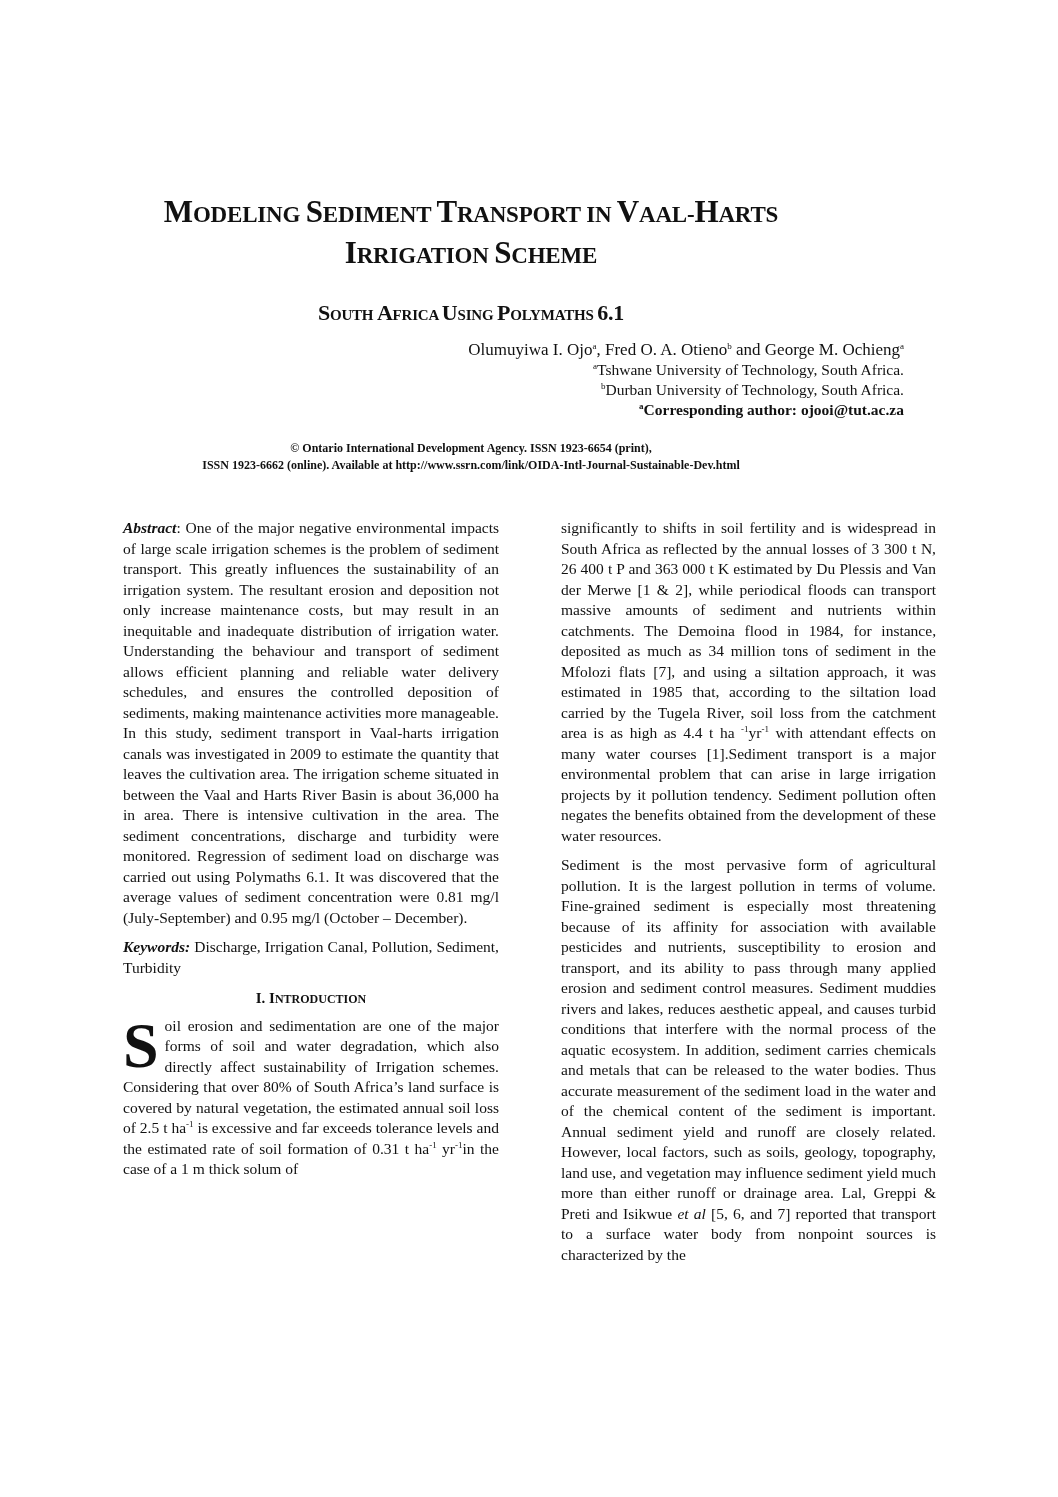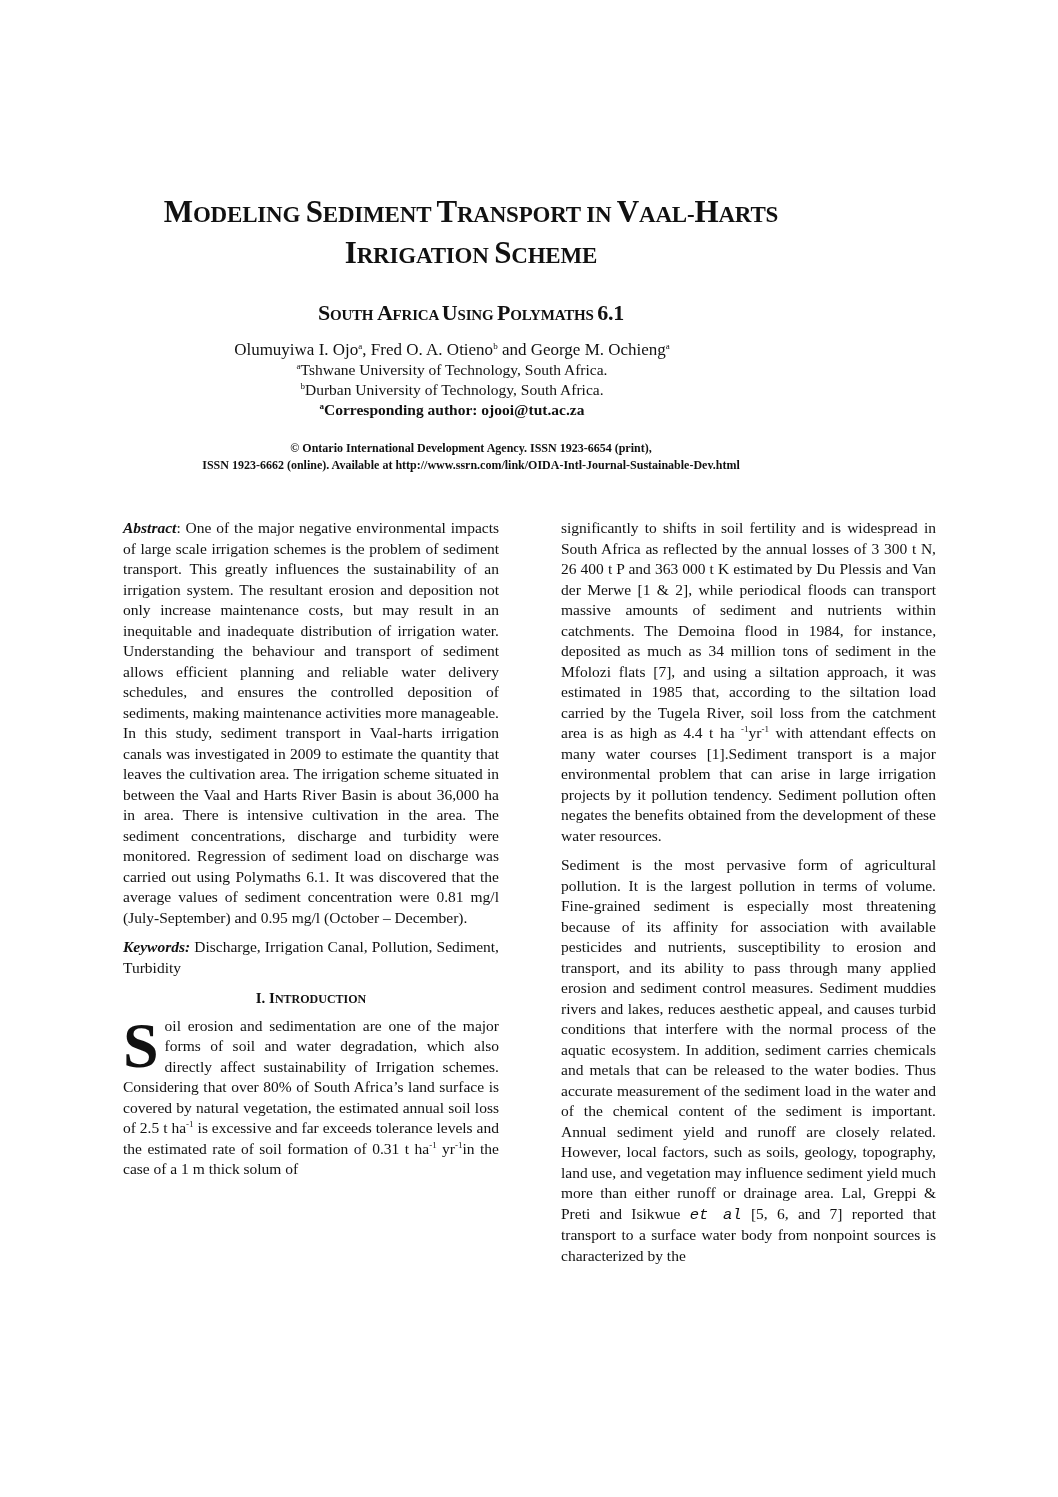--- a/index.html
+++ b/index.html
@@ -11,21 +11,21 @@
       position: absolute; left: 0; width: 942px; text-align: center;
       font-weight: bold; font-size: 31px; line-height: 44px; letter-spacing: -0.2px;
     }
     .title .big { font-size: 31px; }
     .title .sc { font-size: 23px; }
     #title1 { top: 190px; }
     #title2 { top: 231px; }
     #subtitle { top: 298px; font-size: 22px; line-height: 30px; }
     #subtitle .sc { font-size: 15px; }
     .authors {
-      position: absolute; left: 0; width: 904px; text-align: center;
+      position: absolute; left: 0; width: 904px; text-align: right;
       font-size: 17px; line-height: 21px;
     }
     #authors-line { top: 339px; }
     #aff-a { top: 359px; font-size: 15.5px; }
     #aff-b { top: 379px; font-size: 15.5px; }
     #aff-c { top: 399px; font-size: 15.5px; font-weight: bold; }
     sup { font-size: 9px; vertical-align: 6px; line-height: 0; }
     .copyright {
       position: absolute; left: 0; width: 942px; text-align: center;
       font-weight: bold; font-size: 12px; line-height: 17px;
@@ -45,21 +45,21 @@
     .section-head {
       text-align: center; font-weight: bold; font-size: 15px;
       margin: 10px 0 6px 0;
     }
     .section-head .sc { font-size: 12px; }
     .dropcap {
       float: left; font-size: 64px; line-height: 52px; font-weight: bold;
       margin: 4px 6px 0 0; font-family: "Liberation Serif", serif;
     }
     .nobreak { margin-top: 0 !important; }
-    .ital { font-style: italic; font-family: Liberation Mono, monospace; }
+    .ital { font-style: italic; }
   </style>
 </head>
 <body>
 
 <div class="title" id="title1">
   <span><span class="big">M</span><span class="sc">ODELING </span></span><span><span class="big">S</span><span class="sc">EDIMENT </span></span><span><span class="big">T</span><span class="sc">RANSPORT IN </span></span><span><span class="big">V</span><span class="sc">AAL-</span></span><span><span class="big">H</span><span class="sc">ARTS</span></span>
 </div>
 <div class="title" id="title2">
   <span><span class="big">I</span><span class="sc">RRIGATION </span></span><span><span class="big">S</span><span class="sc">CHEME</span></span>
 </div>

